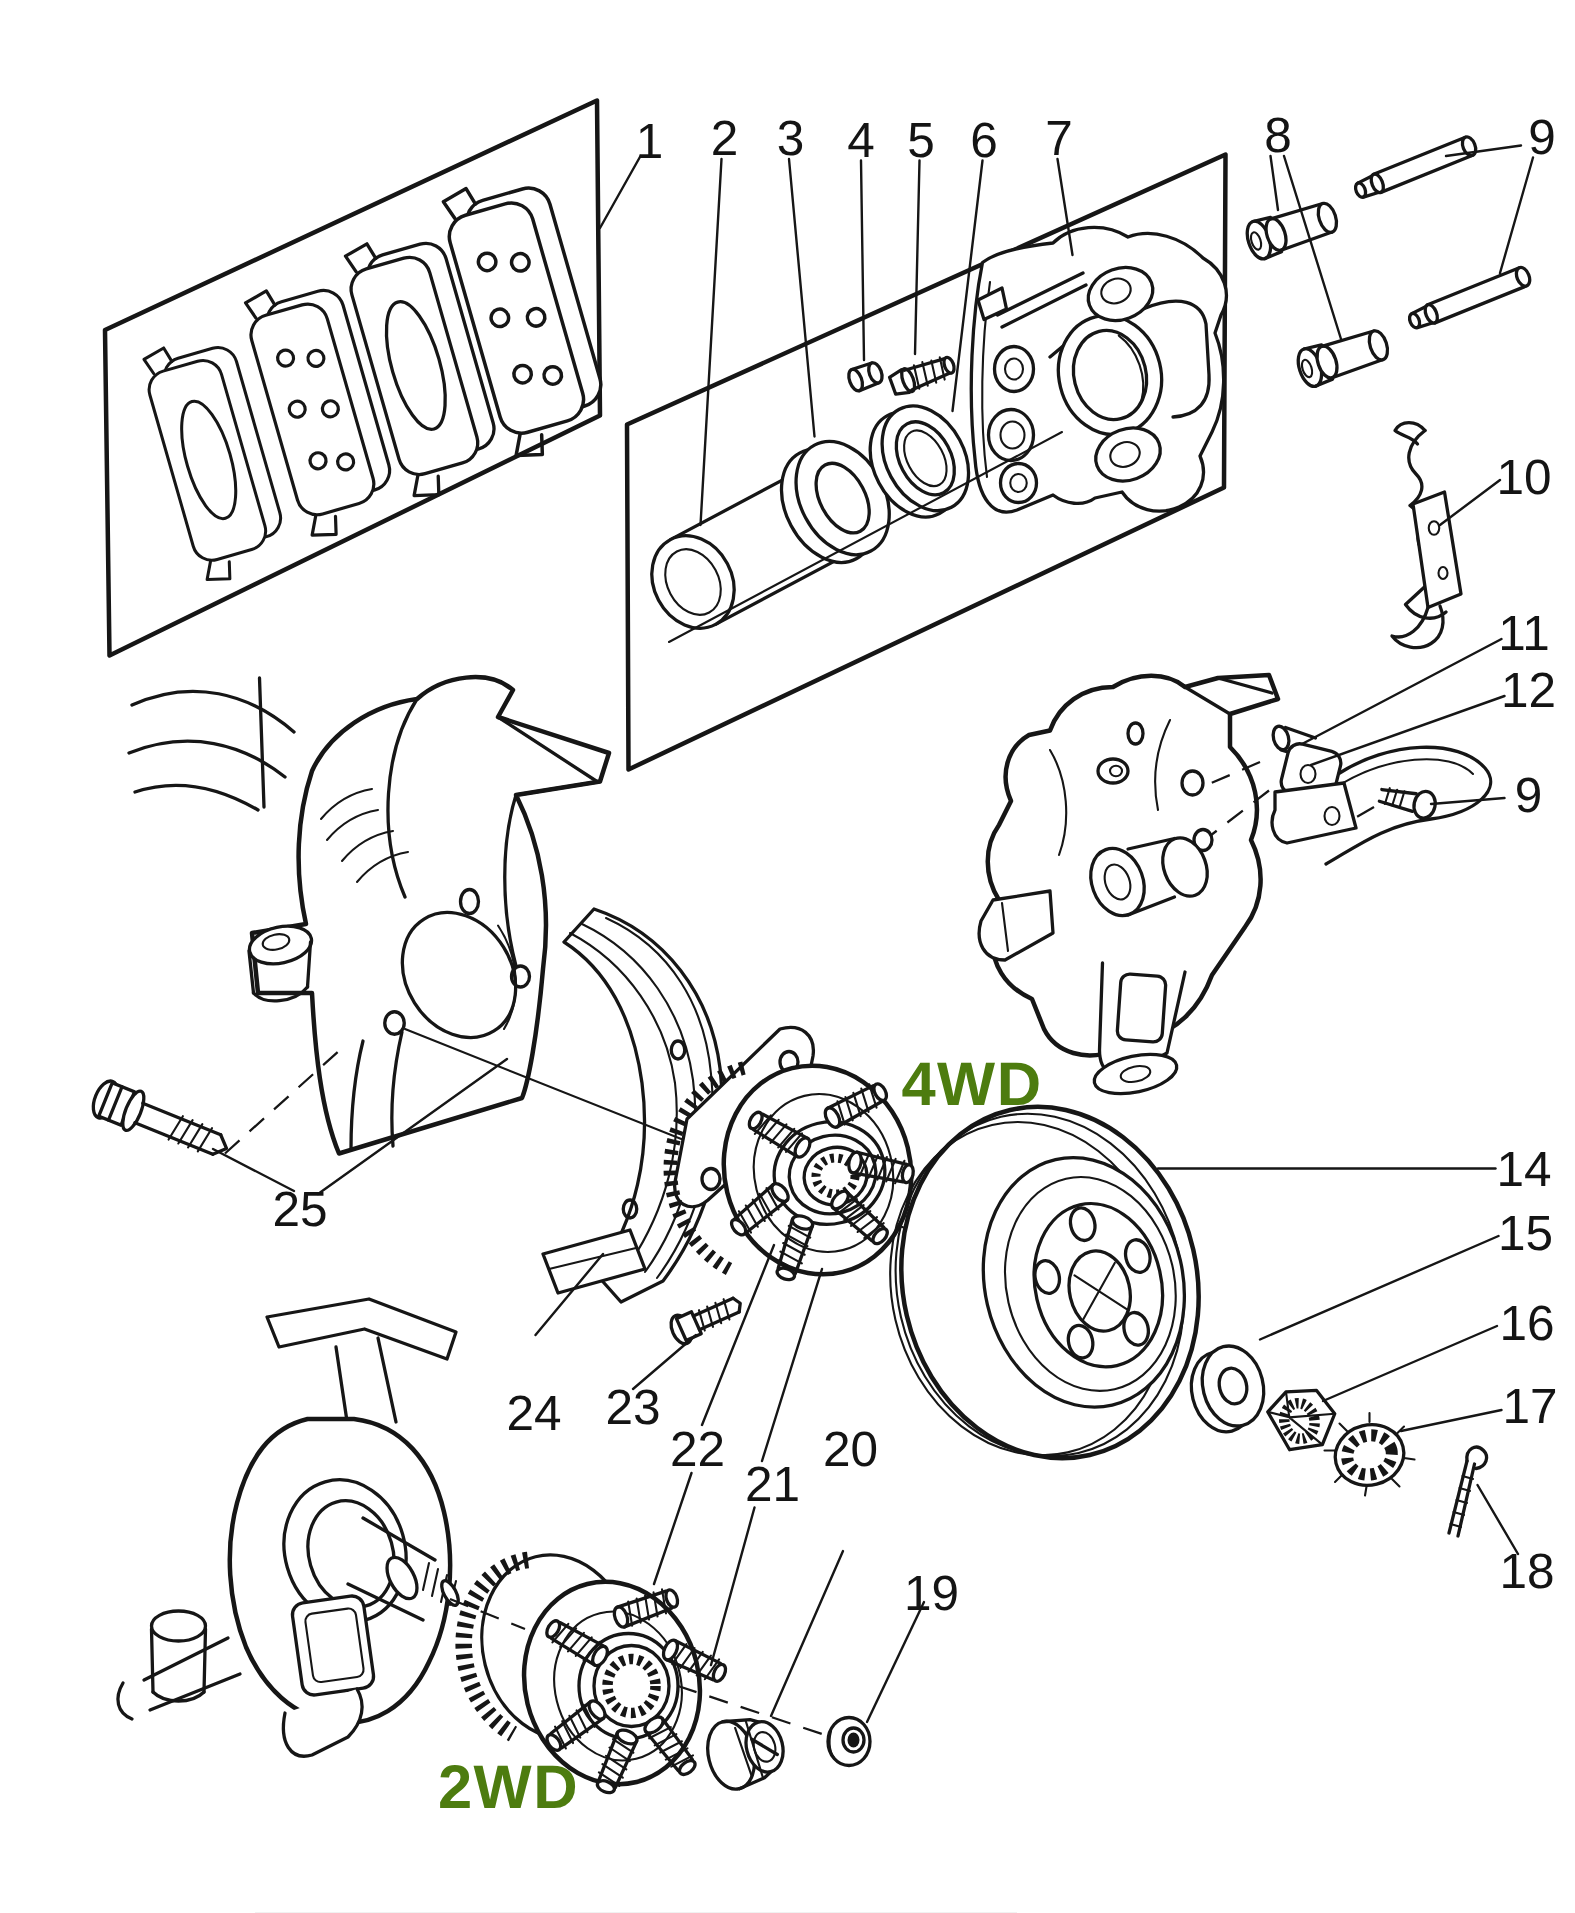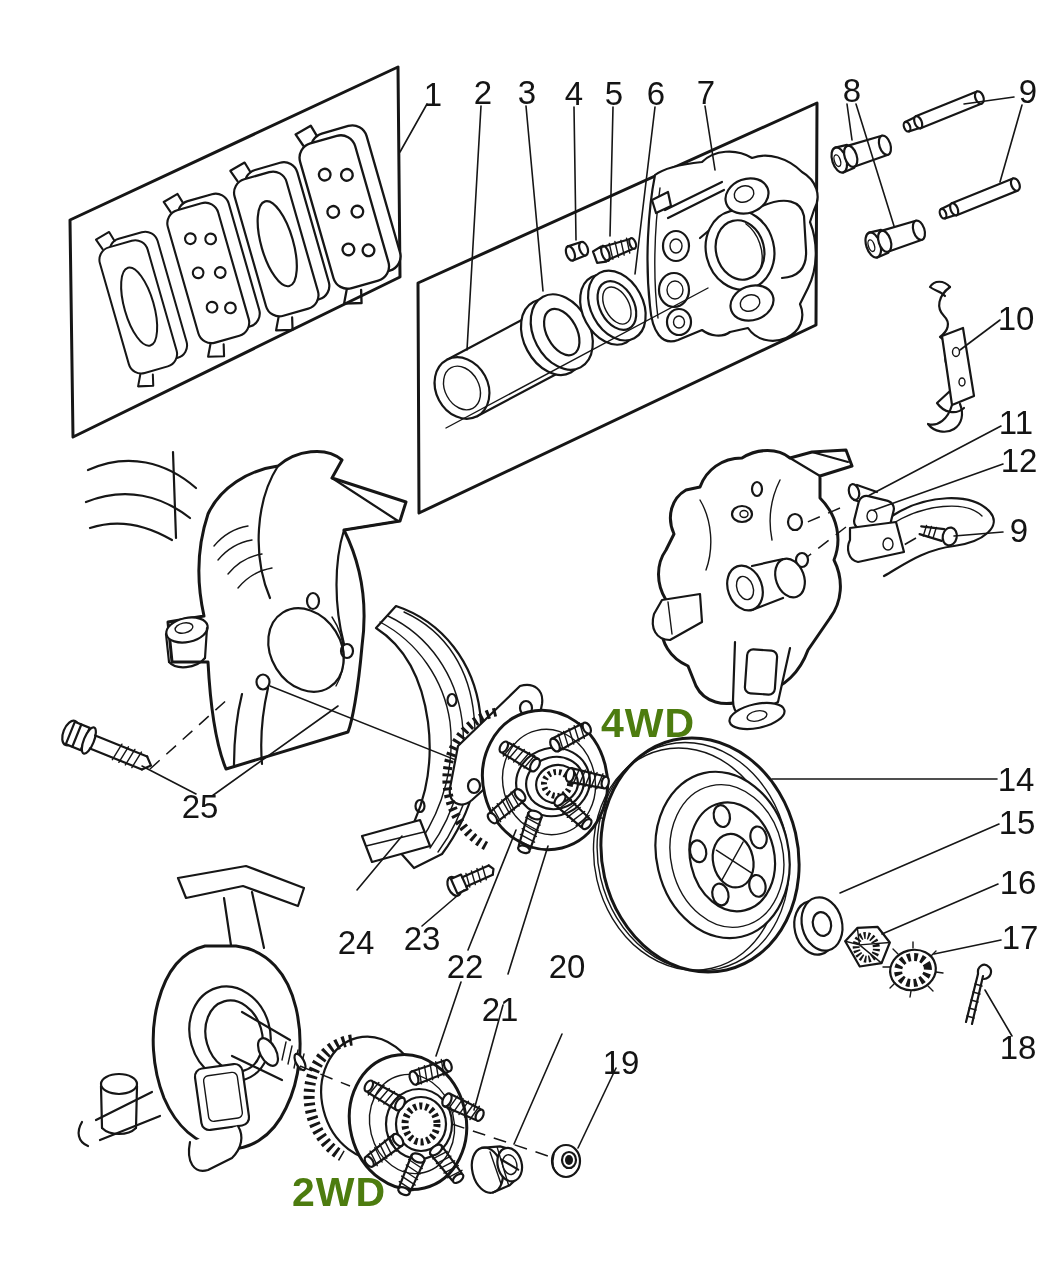--- a/index.html
+++ b/index.html
@@ -454,21 +454,21 @@
       <div class="callout" style="left: 1016px; top: 422px;">11</div>
       <div class="callout" style="left: 1019px; top: 460px;">12</div>
       <div class="callout" style="left: 1019px; top: 530px;">9</div>
       <div class="callout" style="left: 1016px; top: 779px;">14</div>
       <div class="callout" style="left: 1017px; top: 822px;">15</div>
       <div class="callout" style="left: 1018px; top: 882px;">16</div>
       <div class="callout" style="left: 1020px; top: 937px;">17</div>
       <div class="callout" style="left: 1018px; top: 1047px;">18</div>
       <div class="callout" style="left: 621px; top: 1062px;">19</div>
       <div class="callout" style="left: 567px; top: 966px;">20</div>
-      <div class="callout" style="left: 500px; top: 989px; margin-top: 20px;">21</div>
+      <div class="callout" style="left: 515px; top: 989px;">21</div>
       <div class="callout" style="left: 465px; top: 966px;">22</div>
       <div class="callout" style="left: 422px; top: 938px; text-align: center;">23</div>
       <div class="callout" style="left: 356px; top: 902px; margin-top: 40px;">24</div>
       <div class="callout" style="left: 200px; top: 806px;">25</div>
       <div class="variant-label" style="left: 648px; top: 723px;">4WD</div>
       <div class="variant-label" style="left: 300px; top: 1192px; margin-left: 39px;">2WD</div>
     </div>
 </div>
 
 </body></html>

